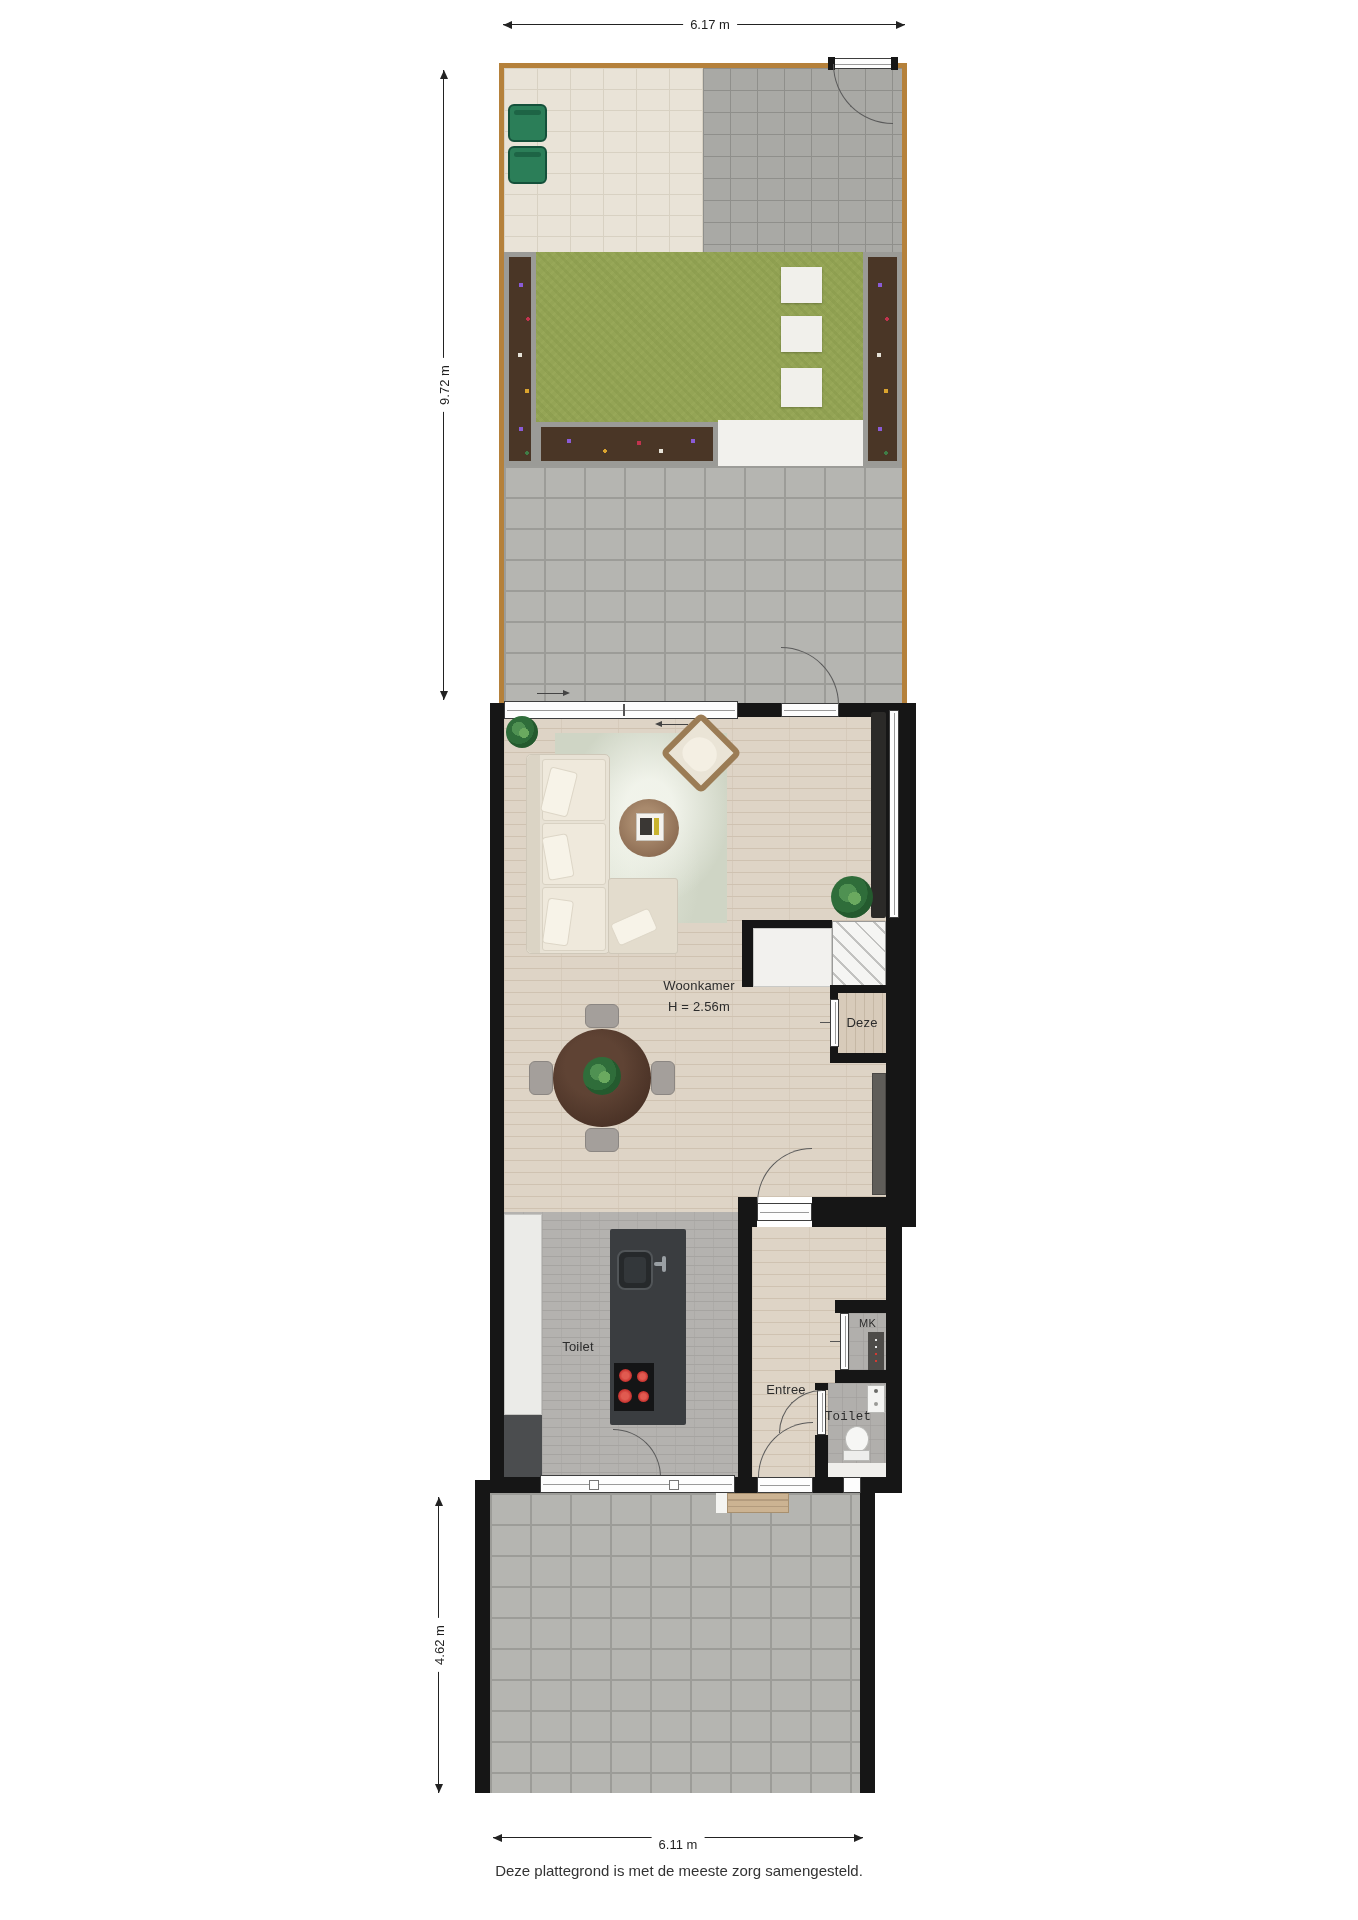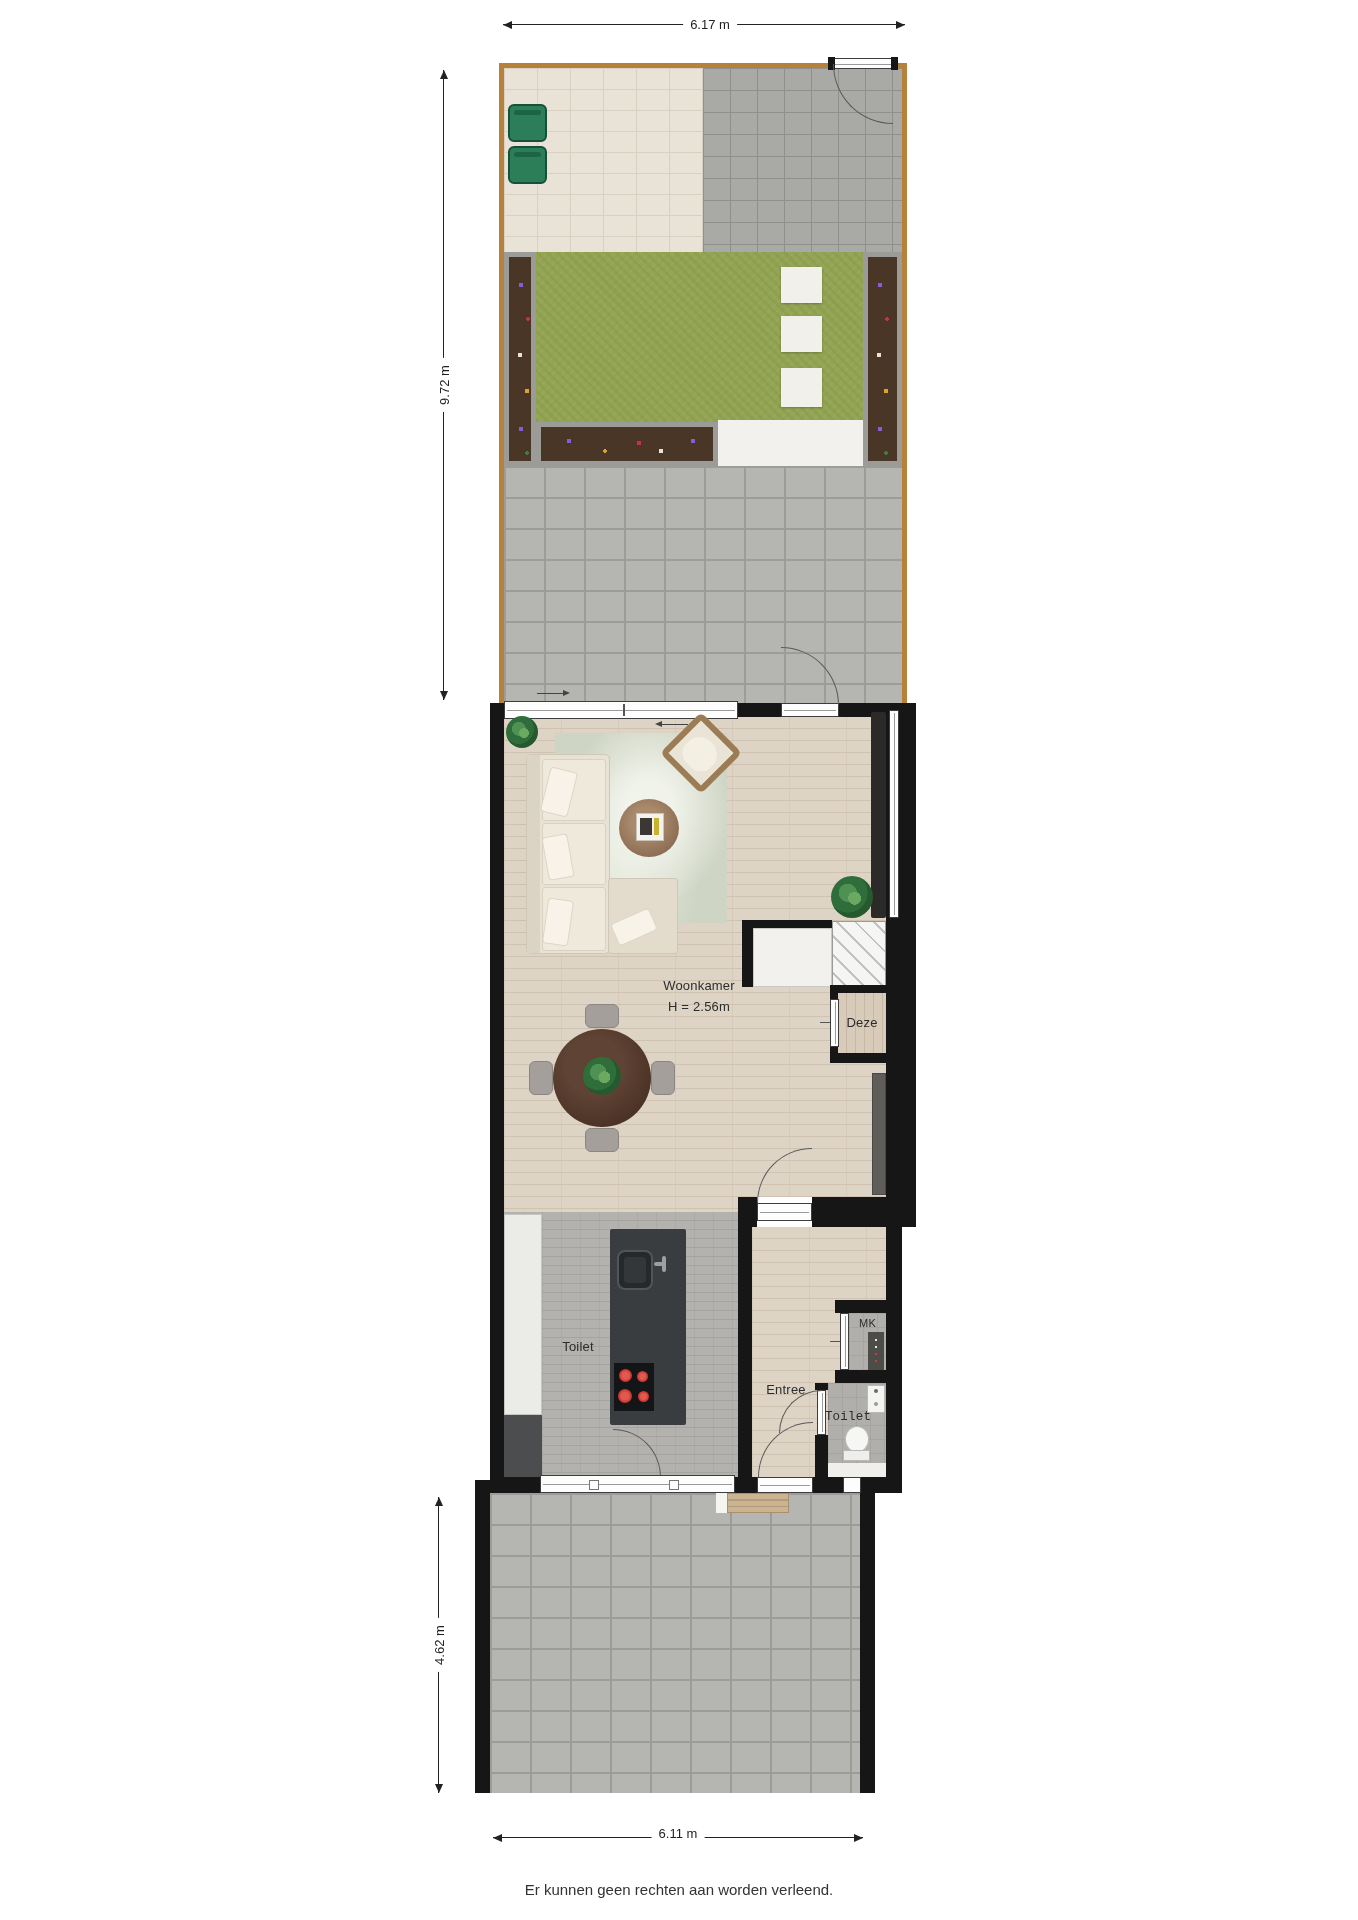--- a/index.html
+++ b/index.html
@@ -91,21 +91,21 @@
     <div class="dline-v"></div>
     <span class="ah" style="top:0;left:2.5px;border-width:0 4px 9px 4px;border-color:transparent transparent #222 transparent;"></span>
     <span class="ah" style="bottom:0;left:2.5px;border-width:9px 4px 0 4px;border-color:#222 transparent transparent transparent;"></span>
     <span class="dimlbl abs" style="left:7px;top:50%;transform:translate(-50%,-50%) rotate(-90deg);">4.62 m</span>
   </div>
 
   <div class="abs" style="left:493px;top:1831px;width:370px;height:14px;">
     <div class="dline-h"></div>
     <span class="ah" style="left:0;top:2.5px;border-width:4px 9px 4px 0;border-color:transparent #222 transparent transparent;"></span>
     <span class="ah" style="right:0;top:2.5px;border-width:4px 0 4px 9px;border-color:transparent transparent transparent #222;"></span>
-    <span class="dimlbl abs" style="left:50%;top:2px;transform:translate(-50%,-50%);">6.11 m</span>
+    <span class="dimlbl abs" style="left:50%;top:13px;transform:translate(-50%,-50%);">6.11 m</span>
   </div>
 
   <div class="abs beige-tiles" style="left:504px;top:68px;width:199px;height:184px;"></div>
   <div class="abs cobbles" style="left:703px;top:68px;width:199px;height:184px;"></div>
   <div class="abs lawn" style="left:536px;top:252px;width:327px;height:170px;"></div>
   <div class="abs soil soil-flowers" style="left:504px;top:252px;width:32px;height:214px;"></div>
   <div class="abs soil soil-flowers" style="left:863px;top:252px;width:39px;height:214px;"></div>
   <div class="abs soil soil-flowers-h" style="left:536px;top:422px;width:182px;height:44px;"></div>
   <div class="abs" style="left:718px;top:420px;width:145px;height:46px;background:#f2f1ed;"></div>
   <div class="stone" style="left:781px;top:267px;width:41px;height:36px;"></div>
@@ -280,15 +280,15 @@
   <div class="wall" style="left:813px;top:1477px;width:30px;height:16px;"></div>
   <div class="win" style="left:843px;top:1477px;width:18px;height:16px;"></div>
   <div class="wall" style="left:861px;top:1477px;width:41px;height:16px;"></div>
 
   <div class="abs driveway" style="left:490px;top:1493px;width:370px;height:300px;"></div>
   <div class="abs" style="left:716px;top:1493px;width:11px;height:20px;background:#f4f4f1;"></div>
   <div class="abs" style="left:727px;top:1493px;width:62px;height:20px;background:#ccb392;background-image:repeating-linear-gradient(180deg,transparent 0 5px,#b39b7d 5px 6.5px);border:1px solid #a8906f;box-sizing:border-box;"></div>
   <div class="wall" style="left:475px;top:1480px;width:15px;height:313px;"></div>
   <div class="wall" style="left:860px;top:1493px;width:15px;height:300px;"></div>
 
-  <div class="footer-line" style="top:1881px;">Er kunnen geen rechten aan worden verleend.</div>
+  <div class="footer-line" style="top:1862px;">Deze plattegrond is met de meeste zorg samengesteld.</div>
 
 </div>
 
 </body></html>

